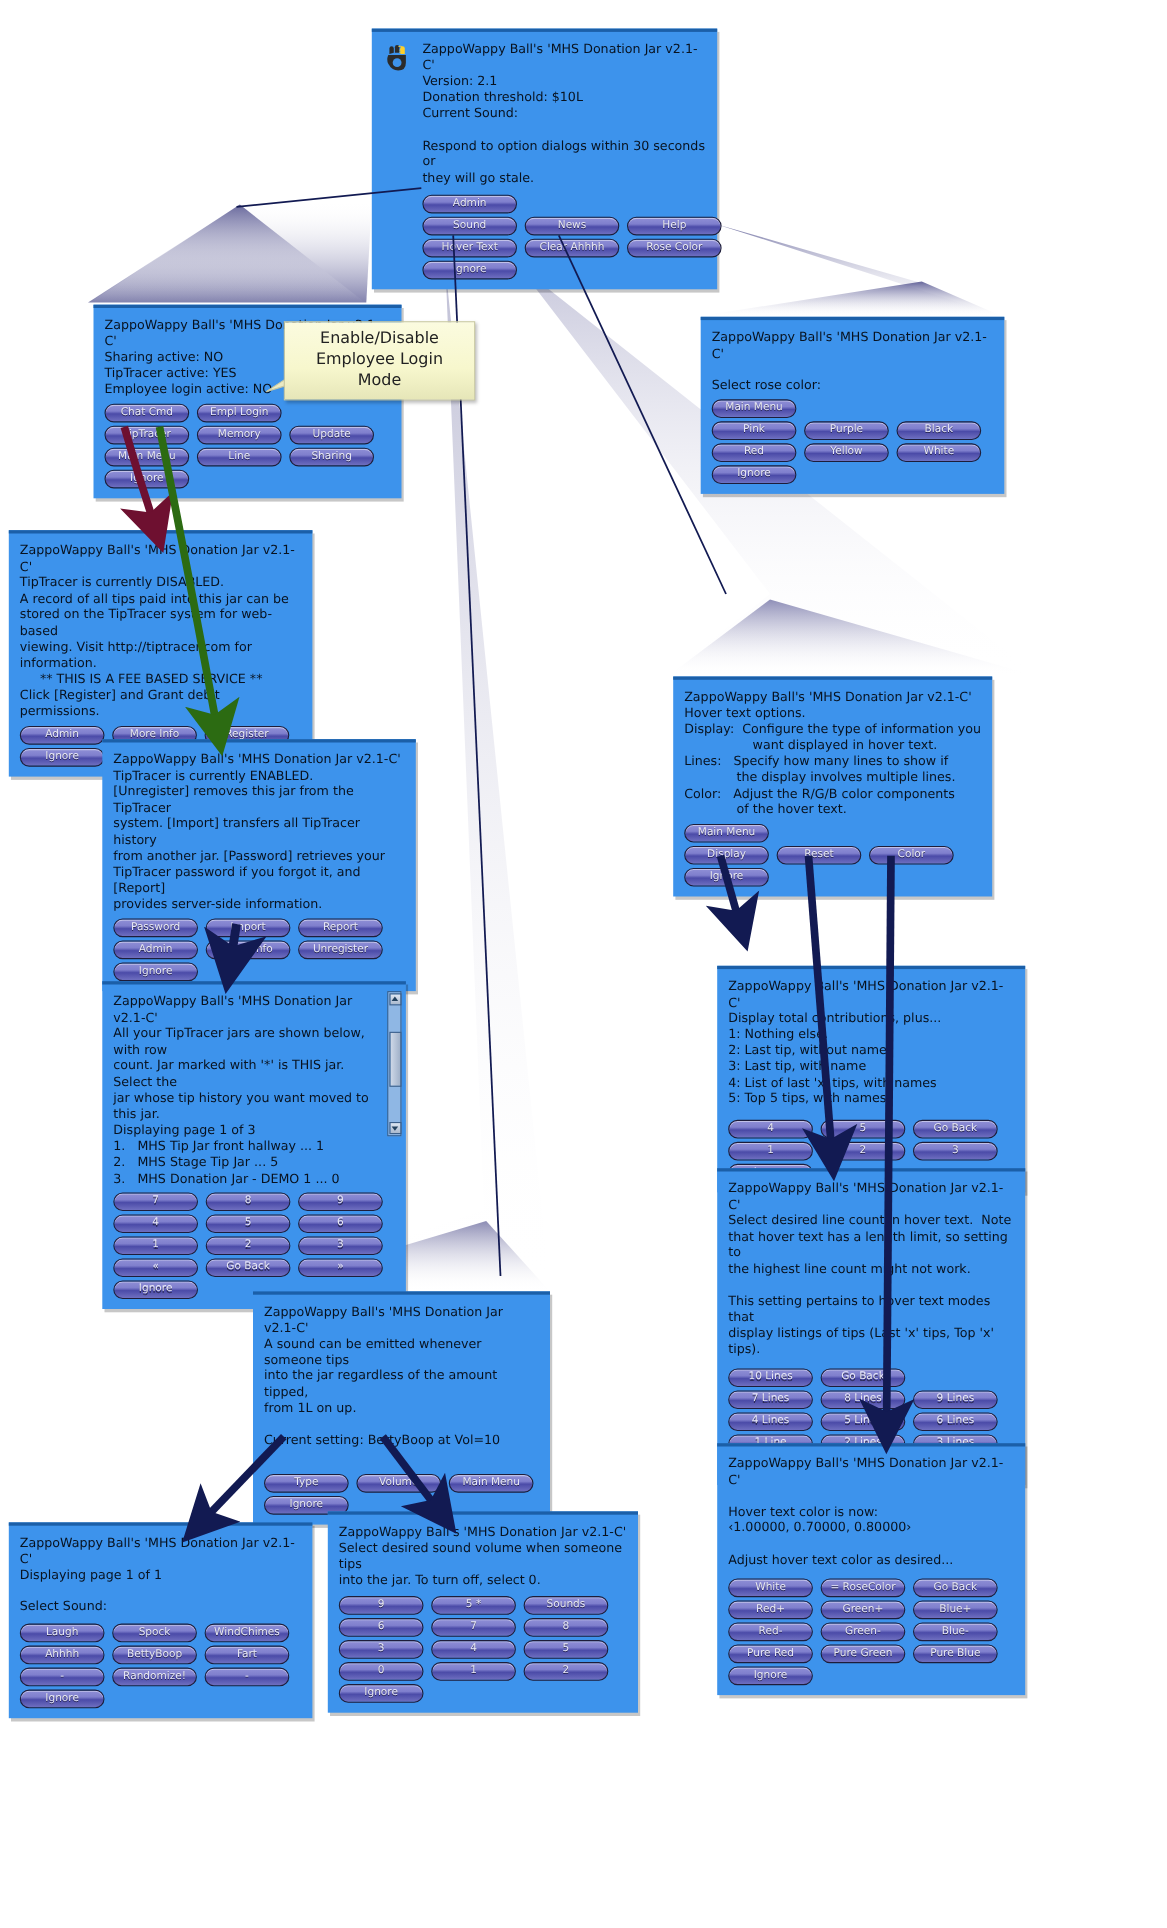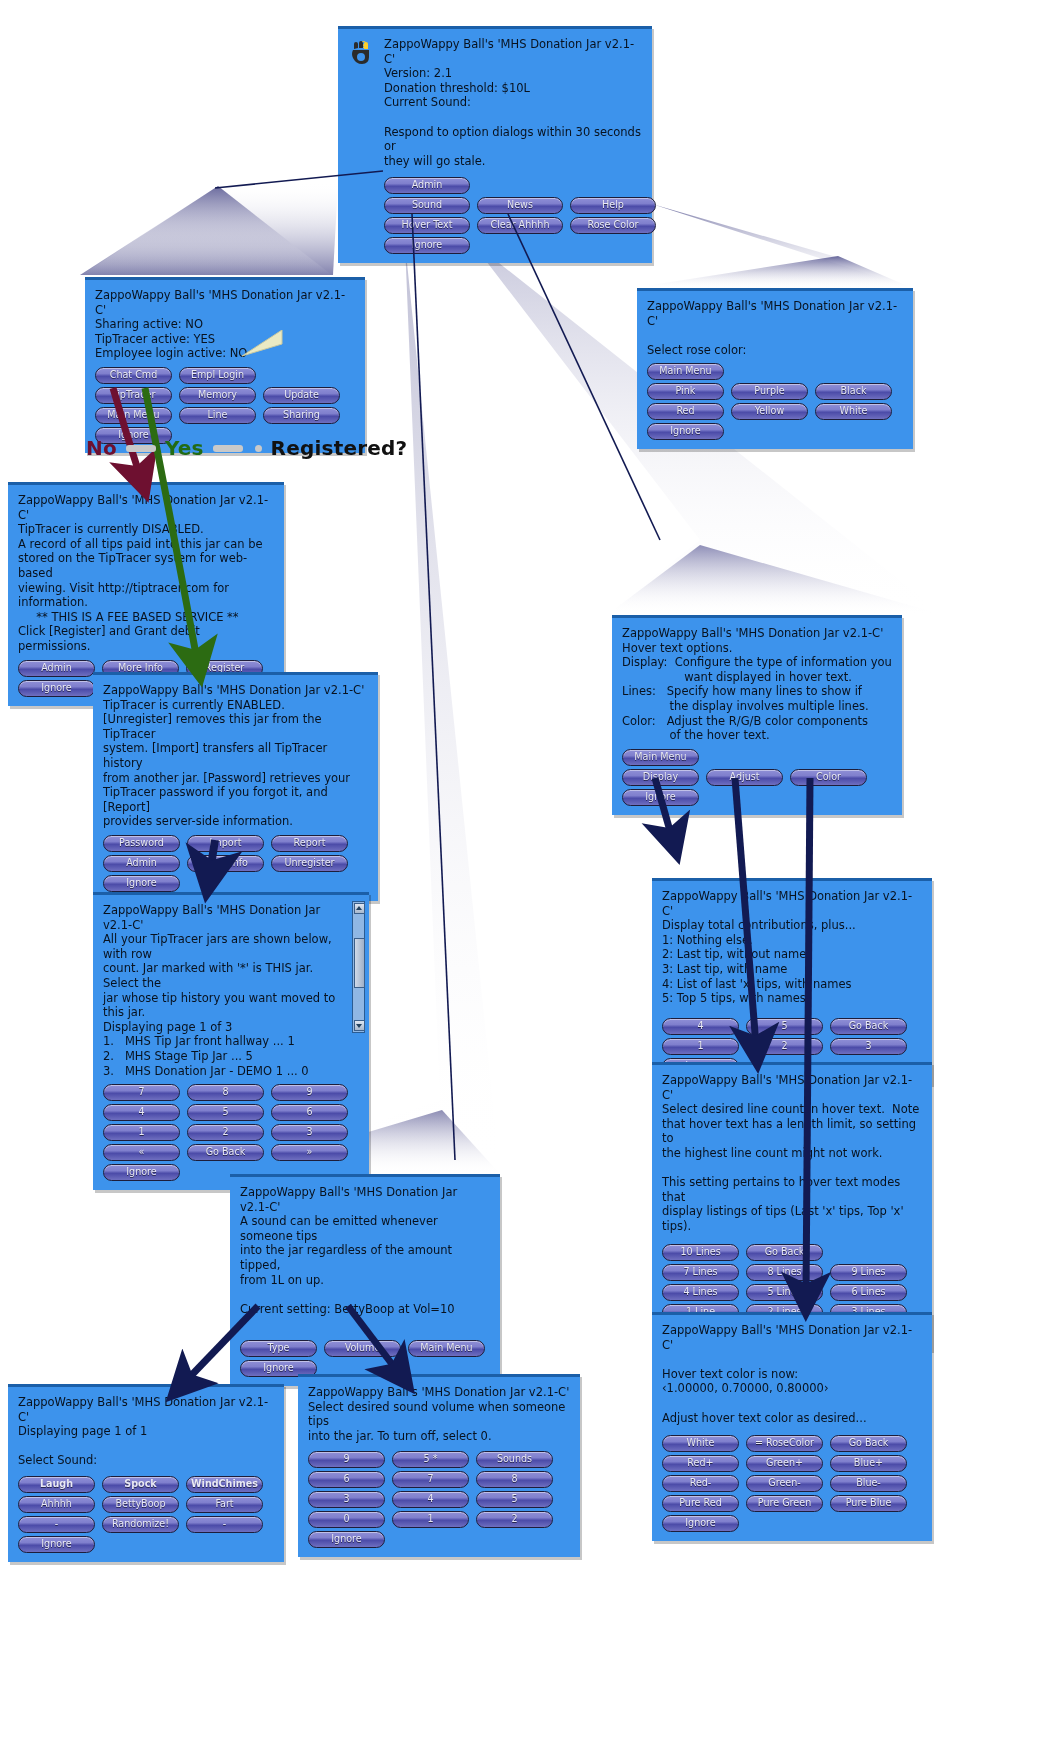--- a/index.html
+++ b/index.html
@@ -184,32 +184,26 @@
     <div class="btnrow">
       <div class="btn w2">Main Menu</div>
       <div class="btn w2">Line</div>
       <div class="btn w2">Sharing</div>
     </div>
     <div class="btnrow right">
       <div class="btn w2">Ignore</div>
     </div>
   </div>
 
+  <div class="tip" style="left:258px;top:292px;width:148px;">Enable/Disable
+Employee Login Mode</div>
   <svg style="position:absolute;left:236px;top:330px;width:50px;height:32px;z-index:13;">
     <polygon points="46,0 46,14 6,26" fill="#eaeac4" stroke="#c9c9a0" stroke-width="1"></polygon>
   </svg>
 
-  <div class="legend" style="left:86px;top:436px;">
-    <span class="no">No</span>
-    <span class="dash"></span>
-    <span class="yes">Yes</span>
-    <span class="dash"></span>
-    <span class="dot"></span>
-    <span class="q">Registered?</span>
-  </div>
 
   <div class="dlg" style="left:8px;top:482px;width:276px;">
     <div class="txt">ZappoWappy Ball's 'MHS Donation Jar v2.1-C'
 TipTracer is currently DISABLED.
 A record of all tips paid into this jar can be
 stored on the TipTracer system for web-based
 viewing. Visit http://tiptracer.com for
 information.
      ** THIS IS A FEE BASED SERVICE **
 Click [Register] and Grant debit permissions.</div>
@@ -314,21 +308,21 @@
                  want displayed in hover text.
 Lines:   Specify how many lines to show if
              the display involves multiple lines.
 Color:   Adjust the R/G/B color components
              of the hover text.</div>
     <div class="btnrow">
       <div class="btn w2">Main Menu</div>
     </div>
     <div class="btnrow">
       <div class="btn w2">Display</div>
-      <div class="btn w2">Adjust</div>
+      <div class="btn w2">Reset</div>
       <div class="btn w2">Color</div>
     </div>
     <div class="btnrow right">
       <div class="btn w2">Ignore</div>
     </div>
   </div>
 
   <div class="dlg" style="left:652px;top:878px;width:280px;">
     <div class="txt">ZappoWappy Ball's 'MHS Donation Jar v2.1-C'
 Display total contributions, plus...
@@ -431,21 +425,21 @@
     <div class="btnrow right">
       <div class="btn w2">Ignore</div>
     </div>
   </div>
 
   <div class="dlg" style="left:8px;top:1384px;width:276px;">
     <div class="txt">ZappoWappy Ball's 'MHS Donation Jar v2.1-C'
 Displaying page 1 of 1
 
 Select Sound:</div>
-    <div class="btnrow" style="margin-top:8px;font-weight:bold;">
+    <div class="btnrow" style="margin-top:8px;">
       <div class="btn w2">Laugh</div>
       <div class="btn w2">Spock</div>
       <div class="btn w2">WindChimes</div>
     </div>
     <div class="btnrow">
       <div class="btn w2">Ahhhh</div>
       <div class="btn w2">BettyBoop</div>
       <div class="btn w2">Fart</div>
     </div>
     <div class="btnrow">

